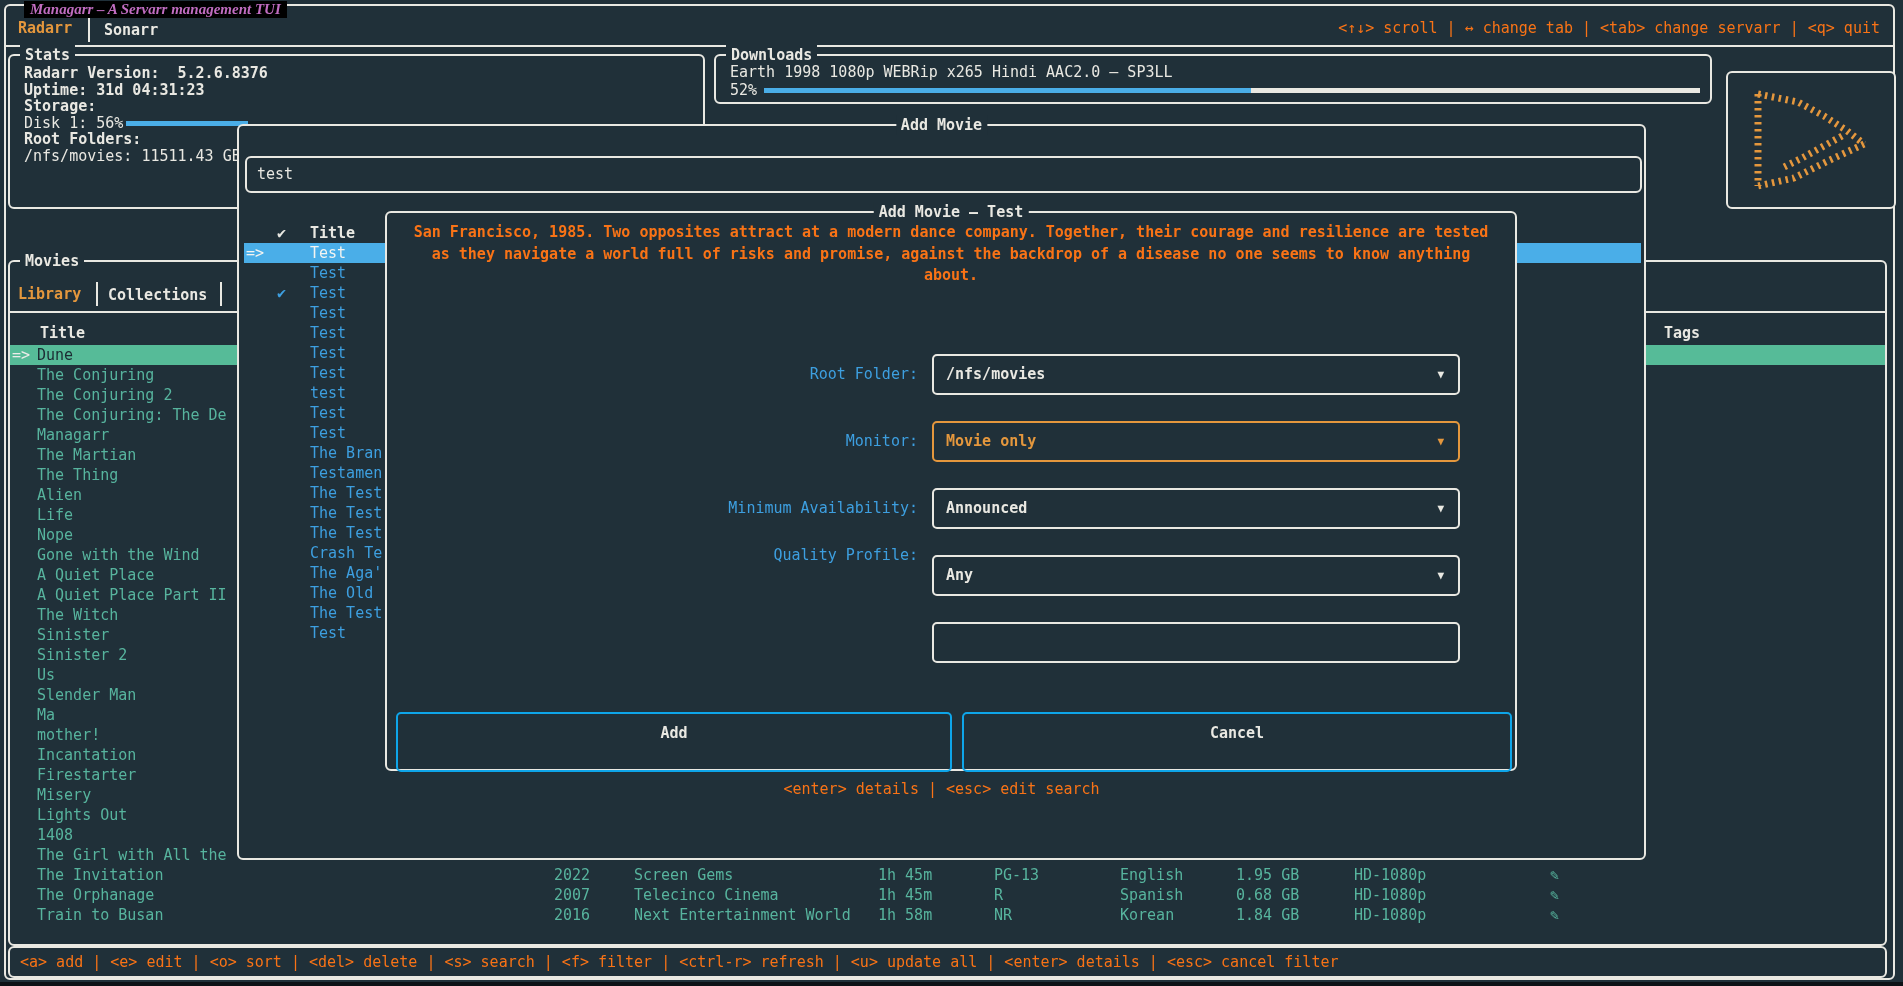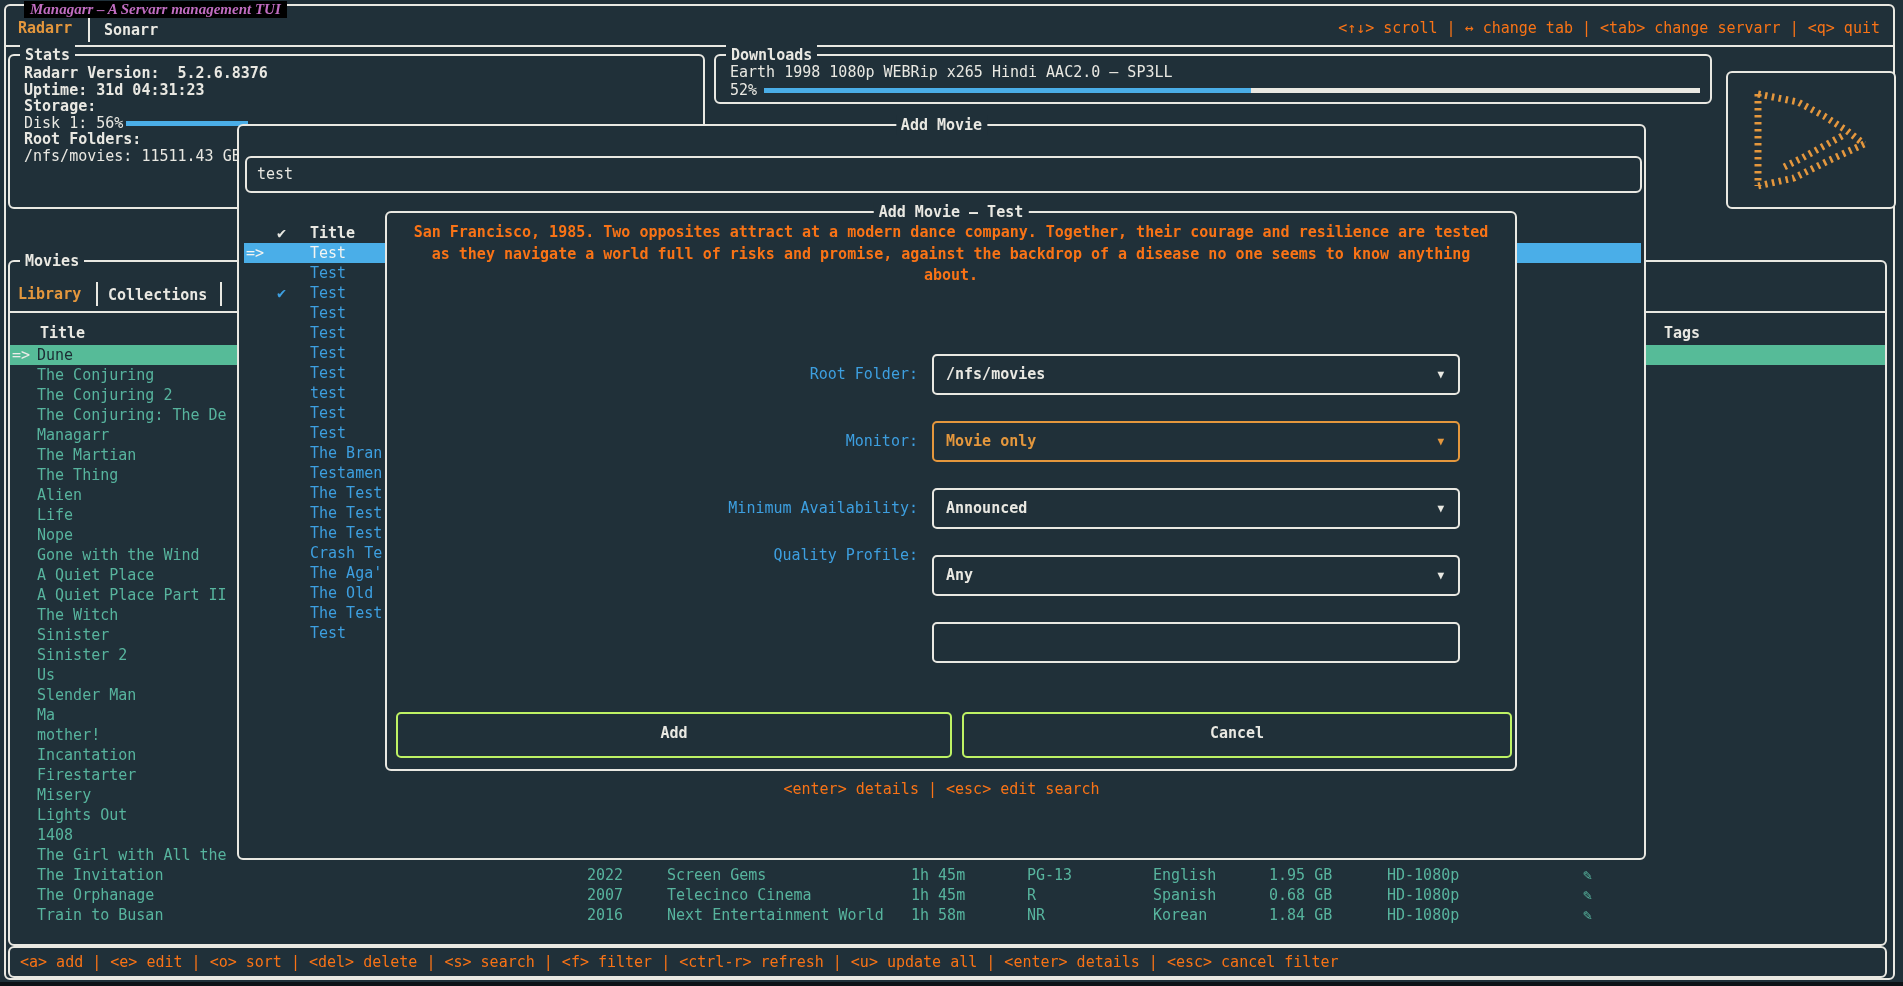--- a/index.html
+++ b/index.html
@@ -24,38 +24,38 @@
   .tabbar{ position:absolute; left:18px; top:19px; height:22px; }
   .tophelp{ position:absolute; right:23px; top:19px; }
   
   .stat-line{ line-height:16.5px; white-space:pre; }
   
   .mrow{ position:absolute; left:10px; width:1875px; height:20px; line-height:20px;
          color:#57b49e; white-space:pre; }
   .mrow.sel{ background:#56bb98; color:#1c2b33; }
   .mrow .marker{ position:absolute; left:2px; color:#edecea; }
   .mrow .mtitle{ position:absolute; left:27px; }
-  .mrow .cell{ position:absolute;margin-left:33px; }
+  .mrow .cell{ position:absolute; }
   
   .rrow{ position:absolute; left:244px; width:1397px; height:20px; line-height:20px;
          color:#3d9fe0; white-space:pre; }
   .rrow.sel{ background:#4aaee8; color:#f4f4f1; }
   .rrow .marker{ position:absolute; left:2px; }
   .rrow .check{ position:absolute; left:33px; }
   .rrow .rtitle{ position:absolute; left:66px; }
   
   .fld-label{ position:absolute; left:12px; width:519px; text-align:right; color:#3d9fe0;
               height:20px; line-height:20px; white-space:pre; }
   .fld-box{ position:absolute; left:545px; width:528px; height:41px;
             border:2px solid #e9e8e2; border-radius:5px; }
   .fld-box .val{ position:absolute; left:12px; top:0; line-height:37px; font-weight:bold; white-space:pre; }
   .fld-box .arrow{ position:absolute; right:14px; top:0; line-height:37px; font-size:11px; }
   .fld-box.focused{ border-color:#e4973d; }
   .fld-box.focused .val, .fld-box.focused .arrow{ color:#e4973d; }
-  .tui-btn{ position:absolute; height:46px; border:2px solid #bef264; border-radius:5px;
+  .tui-btn{ position:absolute; height:60px; border:2px solid #0ea5e9; border-radius:5px;
             text-align:center; line-height:38px; font-weight:bold; }
   .bar{ background:#4aaee8; height:5px; }
 </style>
 </head>
 <body>
 
 <div class="screen">
 
   <div class="box" style="left:4px;top:4px;width:1891px;height:976px;"></div>
 

